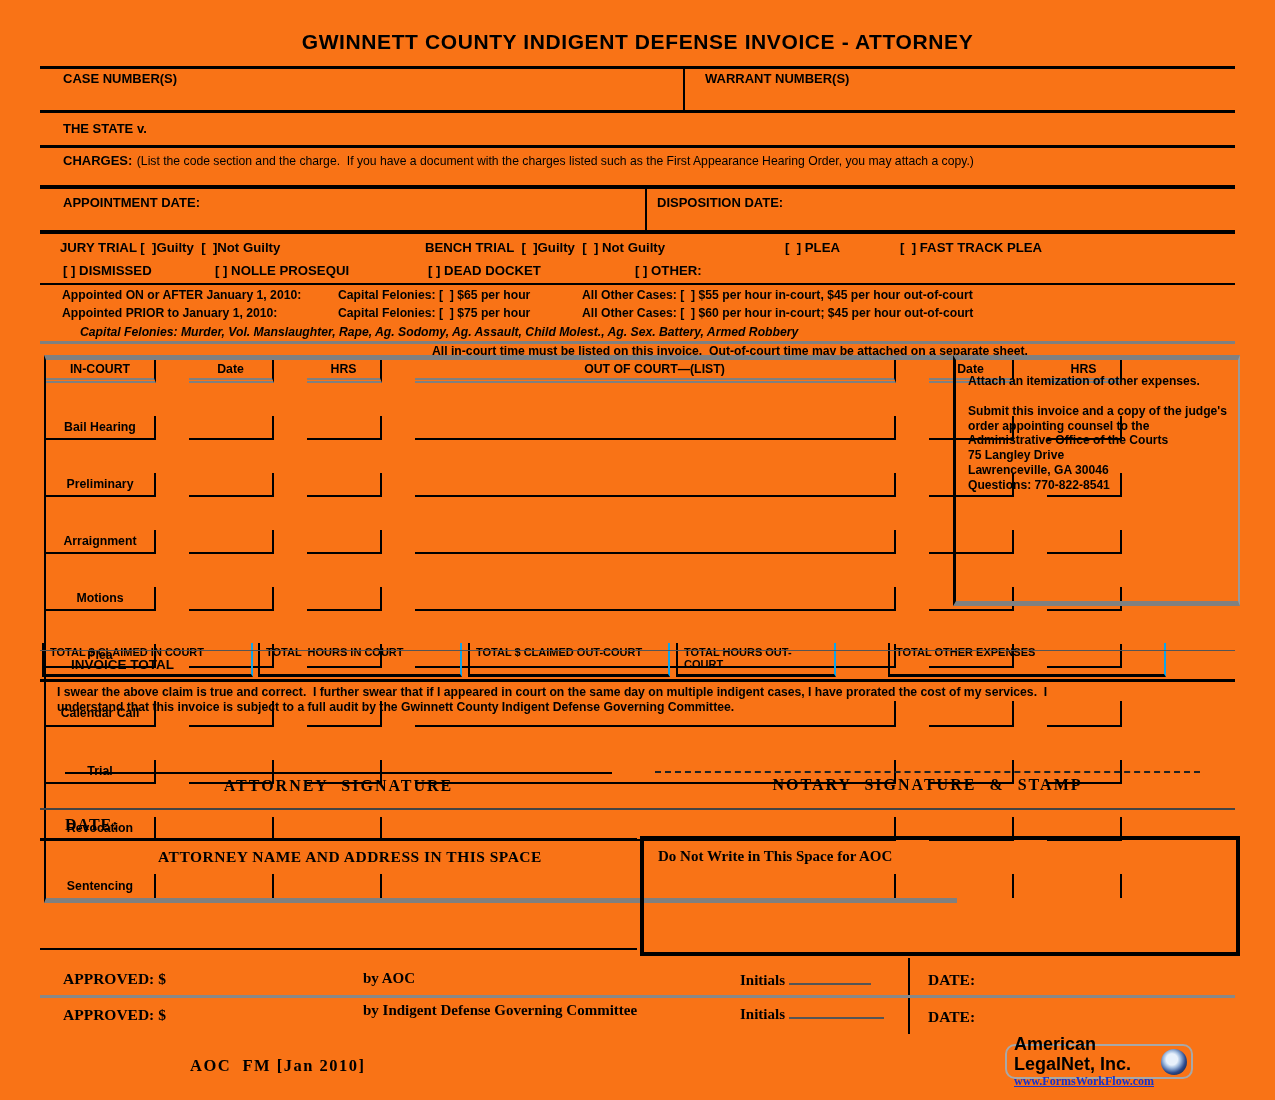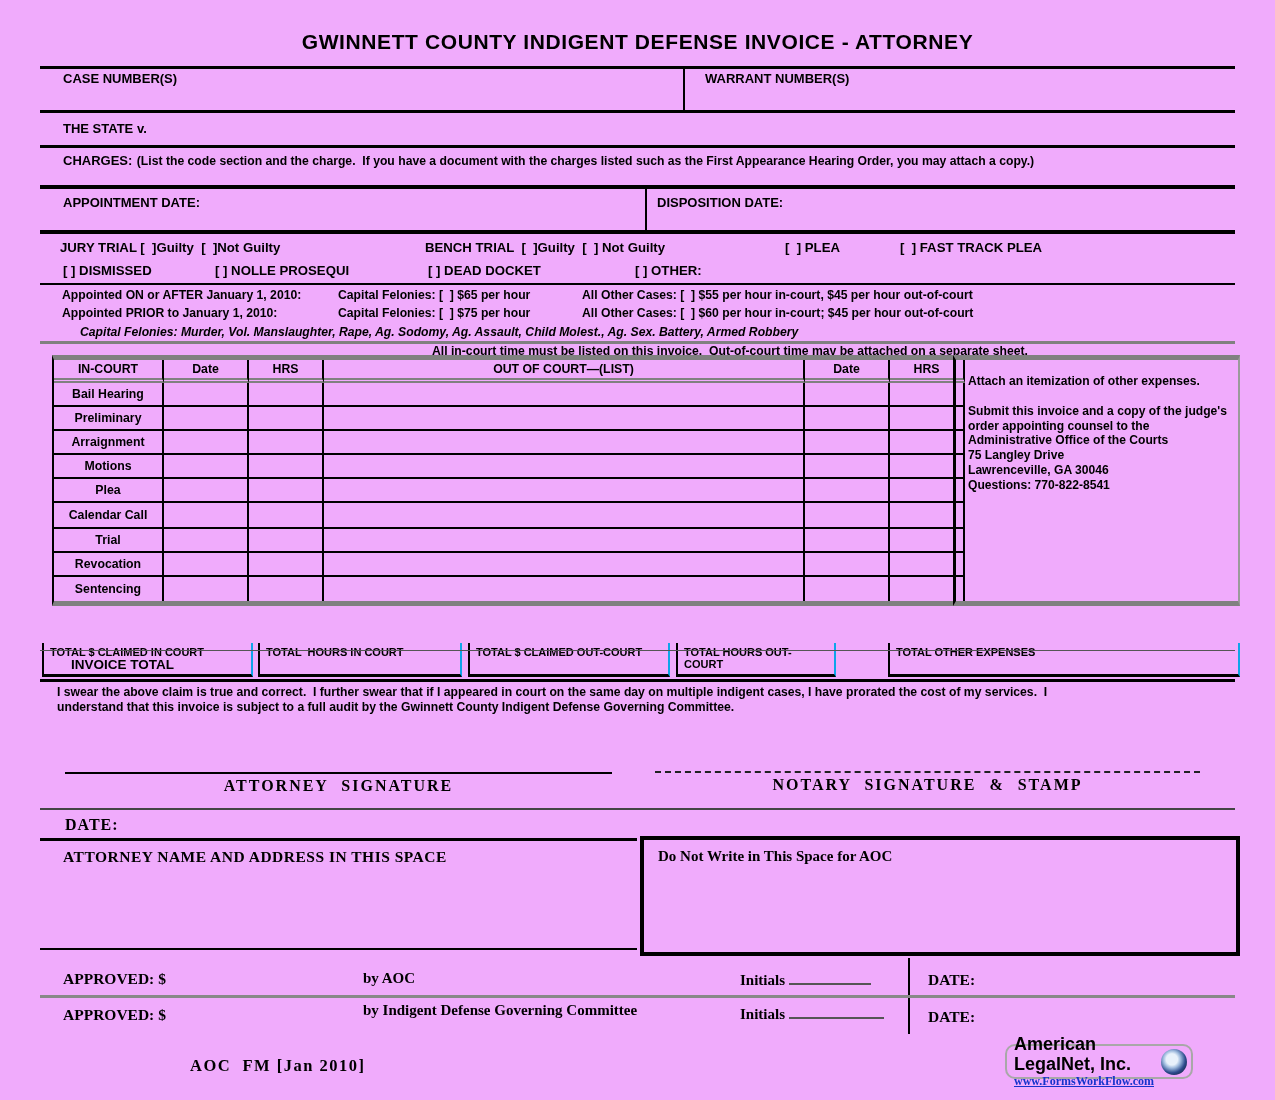--- a/index.html
+++ b/index.html
@@ -1,41 +1,42 @@
 <!DOCTYPE html>
 <html><head>
 <meta charset="utf-8">
 <style>
   html,body{margin:0;padding:0;background:#e8e8e8;}
   #page{
-    position:relative;width:1275px;height:1100px;background:#f0abfc;
+    position:relative;width:1275px;height:1100px;background:#f97316;
     font-family:"Liberation Sans",sans-serif;color:#000;overflow:hidden;
     margin:0 auto;
   }
   .abs{position:absolute;}
   .pre{white-space:pre-wrap;}
   .serif{font-family:"Liberation Serif",serif;font-weight:bold;}
   .hline{position:absolute;background:#000;}
   .grayline{position:absolute;background:#808080;}
   .vline{position:absolute;background:#000;}
 
   .title{left:0;top:30px;width:100%;text-align:center;font-size:21px;font-weight:bold;letter-spacing:0.6px;}
 
   .lbl13{font-size:13px;font-weight:bold;}
   .lbl12{font-size:12.2px;font-weight:bold;}
   .cb{font-size:13.2px;font-weight:bold;}
 
   
   #time-table{
-    left:52px;top:355px;width:913px;box-sizing:border-box;
+    left:44px;top:355px;width:913px;box-sizing:border-box;
     border-left:2px solid #000;
     border-top:5px solid #808080;border-bottom:5px solid #808080;
     display:grid;
     grid-template-columns:110px 85px 75px 481px 85px 75px;
     grid-template-rows:23px 24px 24px 24px 24px 24px 26px 24px 24px 24px;
+    gap:33px;
   }
   #time-table .th{
     border-right:2px solid #000;border-bottom:5px double #808080;
     font-size:12.3px;font-weight:bold;text-align:center;display:flex;align-items:center;justify-content:center;
   }
   #time-table .cell,#time-table .rowlabel{
     border-right:2px solid #000;border-bottom:2px solid #000;
   }
   #time-table .lastrow{border-bottom:none;}
   #time-table .rowlabel{
@@ -83,21 +84,21 @@
   <div class="abs" style="left:708px;top:88px;width:500px;height:20px;"></div>
   <div class="vline" style="left:683px;top:66px;width:2px;height:44px;"></div>
   <div class="hline" style="left:40px;top:110px;width:1195px;height:3px;"></div>
 
   <div class="abs lbl13" style="left:63px;top:121px;">THE STATE v.</div>
   <div class="abs" style="left:160px;top:121px;width:900px;height:18px;"></div>
   <div class="hline" style="left:40px;top:145px;width:1195px;height:3px;"></div>
 
   <div class="abs" style="left:63px;top:151px;width:1170px;">
     <span class="lbl13">CHARGES:</span>
-    <span class="lbl12 pre" style="font-weight:bold;">(List the code section and the charge.  If you have a document with the charges listed such as the First Appearance Hearing Order, you may attach a copy.)</span>
+    <span class="lbl12 pre" style="font-weight:normal;">(List the code section and the charge.  If you have a document with the charges listed such as the First Appearance Hearing Order, you may attach a copy.)</span>
   </div>
   <div class="abs" style="left:63px;top:168px;width:1150px;height:16px;"></div>
   <div class="hline" style="left:40px;top:185px;width:1195px;height:4px;"></div>
 
   <div class="abs lbl13" style="left:63px;top:195px;">APPOINTMENT DATE:</div>
   <div class="abs" style="left:230px;top:195px;width:400px;height:18px;"></div>
   <div class="vline" style="left:645px;top:189px;width:2px;height:41px;"></div>
   <div class="abs lbl13" style="left:657px;top:195px;">DISPOSITION DATE:</div>
   <div class="abs" style="left:810px;top:195px;width:400px;height:18px;"></div>
   <div class="hline" style="left:40px;top:230px;width:1195px;height:4px;"></div>
@@ -200,40 +201,40 @@
     <p class="addr">Submit this invoice and a copy of the judge's order appointing counsel to the Administrative Office of the Courts</p>
     <p class="addr">75 Langley Drive</p>
     <p class="addr">Lawrenceville, GA 30046</p>
     <p class="addr">Questions: 770-822-8541</p>
   </div>
 
   <div class="totalbox pre" style="left:42px;width:211px;">TOTAL $ CLAIMED IN COURT</div>
   <div class="totalbox pre" style="left:468px;width:202px;">TOTAL $ CLAIMED OUT-COURT</div>
   <div class="totalbox pre" style="left:258px;width:204px;">TOTAL  HOURS IN COURT</div>
   <div class="totalbox pre" style="left:676px;width:160px;">TOTAL HOURS OUT-COURT</div>
-  <div class="totalbox pre" style="left:888px;width:352px;">TOTAL OTHER EXPENSES</div>
+  <div class="totalbox pre" style="left:888px;width:278px;">TOTAL OTHER EXPENSES</div>
 
   <div class="hline" style="left:40px;top:650px;width:1195px;height:1px;background:#555;"></div>
   <div class="abs lbl13" style="left:63px;top:657px;font-size:13.5px;margin-left:8px;">INVOICE TOTAL</div>
   <div class="abs" style="left:200px;top:657px;width:400px;height:16px;"></div>
   <div class="hline" style="left:40px;top:679px;width:1195px;height:3px;"></div>
 
   <div class="abs lbl12 pre" style="left:57px;top:685px;width:1058px;line-height:1.2;">I swear the above claim is true and correct.  I further swear that if I appeared in court on the same day on multiple indigent cases, I have prorated the cost of my services.  I understand that this invoice is subject to a full audit by the Gwinnett County Indigent Defense Governing Committee.</div>
 
   <div class="abs" style="left:65px;top:772px;width:547px;border-top:2px solid #000;"></div>
   <div class="abs sigline-label" style="left:65px;top:777px;width:547px;">ATTORNEY SIGNATURE</div>
   <div class="abs" style="left:655px;top:771px;width:545px;border-top:2px dashed #222;"></div>
   <div class="abs sigline-label" style="left:655px;top:776px;width:545px;">NOTARY SIGNATURE &amp; STAMP</div>
 
   <div class="hline" style="left:40px;top:808px;width:1195px;height:2px;background:#444;"></div>
   <div class="abs serif" style="left:65px;top:816px;font-size:16px;letter-spacing:1px;">DATE:</div>
   <div class="abs" style="left:140px;top:816px;width:400px;height:16px;"></div>
 
   <div class="abs" style="left:40px;top:838px;width:597px;height:112px;box-sizing:border-box;border-top:3px solid #000;border-bottom:2px solid #000;">
-    <div class="serif" style="padding:7px 0 0 23px;font-size:15.5px;letter-spacing:0.5px;">ATTORNEY NAME AND ADDRESS IN THIS SPACE</div>
+    <div class="serif" style="padding:7px 0 0 23px;font-size:15.5px;letter-spacing:0.5px;text-align:center;">ATTORNEY NAME AND ADDRESS IN THIS SPACE</div>
   </div>
   <div class="abs" style="left:640px;top:836px;width:600px;height:120px;box-sizing:border-box;border:4px solid #000;">
     <div class="serif" style="padding:8px 0 0 14px;font-size:15px;">Do Not Write in This Space for AOC</div>
   </div>
 
   <div class="vline" style="left:908px;top:958px;width:2px;height:76px;"></div>
 
   <div class="abs serif" style="left:63px;top:970px;font-size:15.5px;">APPROVED: $</div>
   <div class="abs" style="left:190px;top:970px;width:160px;height:16px;"></div>
   <div class="abs serif" style="left:363px;top:970px;font-size:15px;">by AOC</div>

